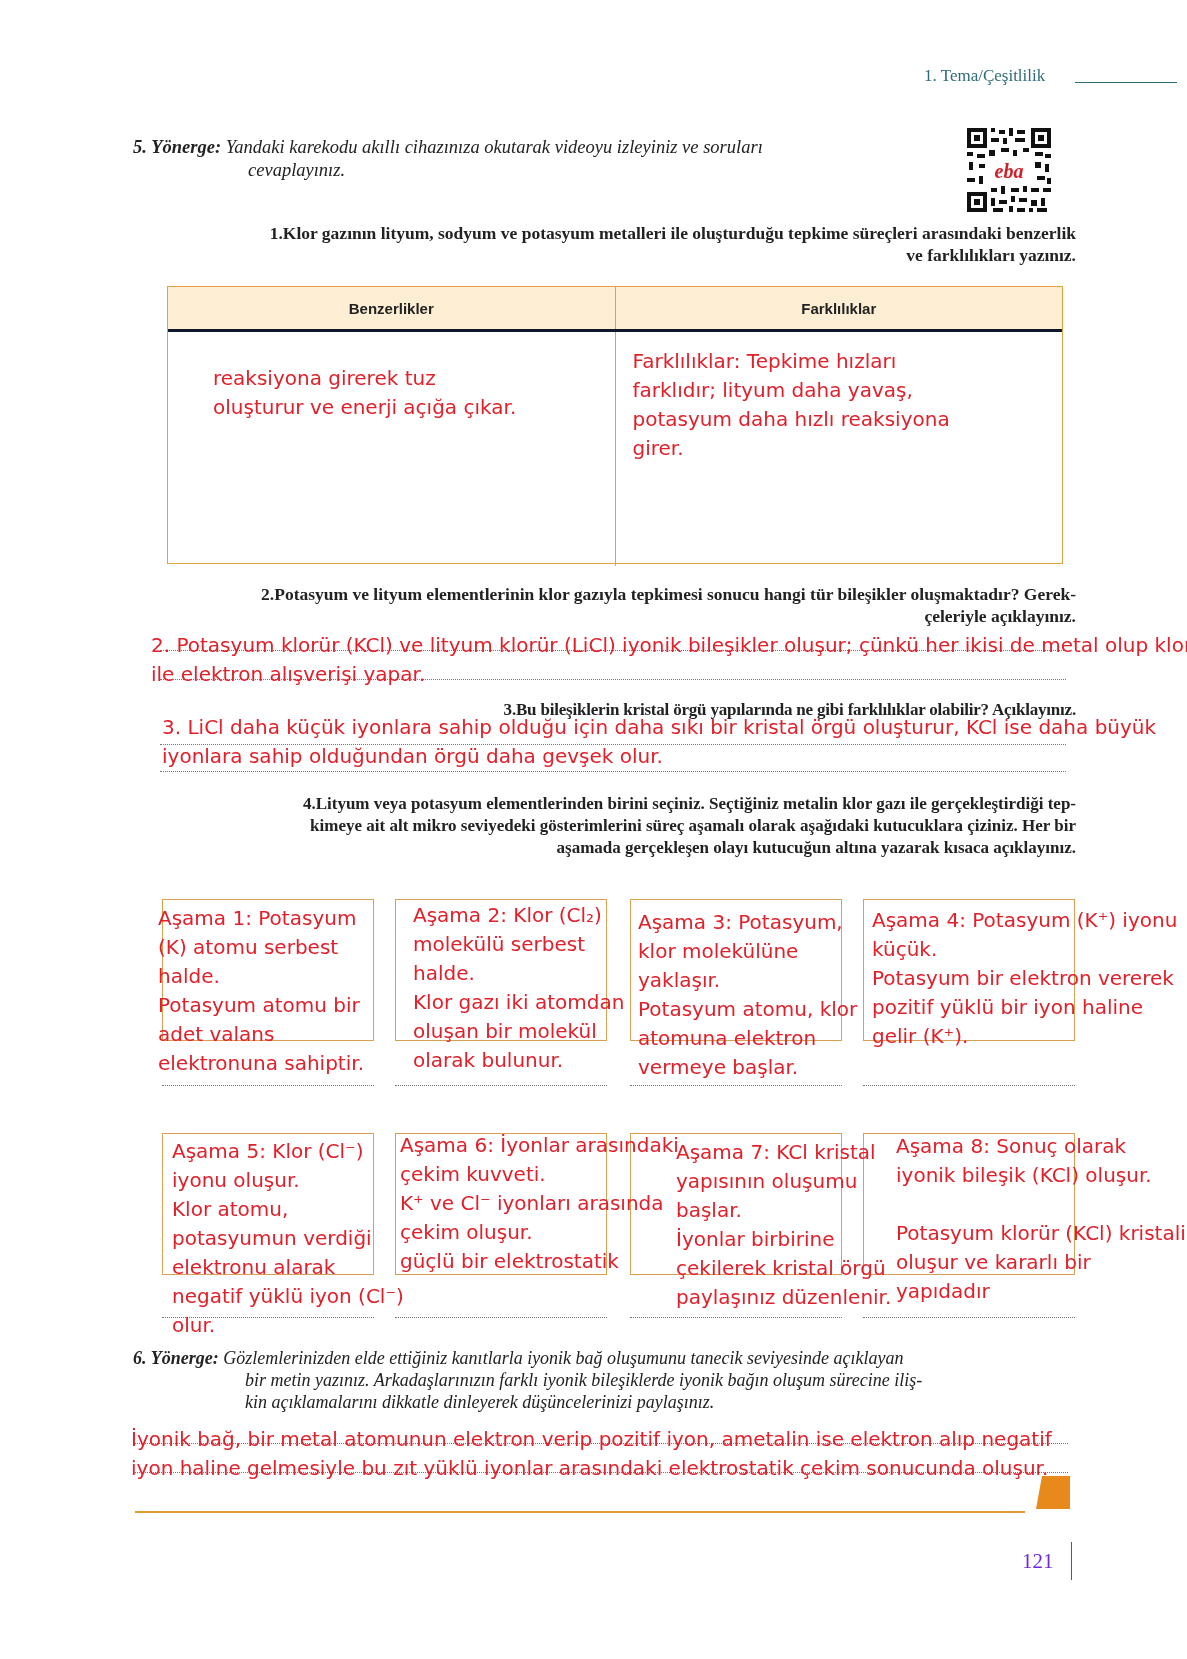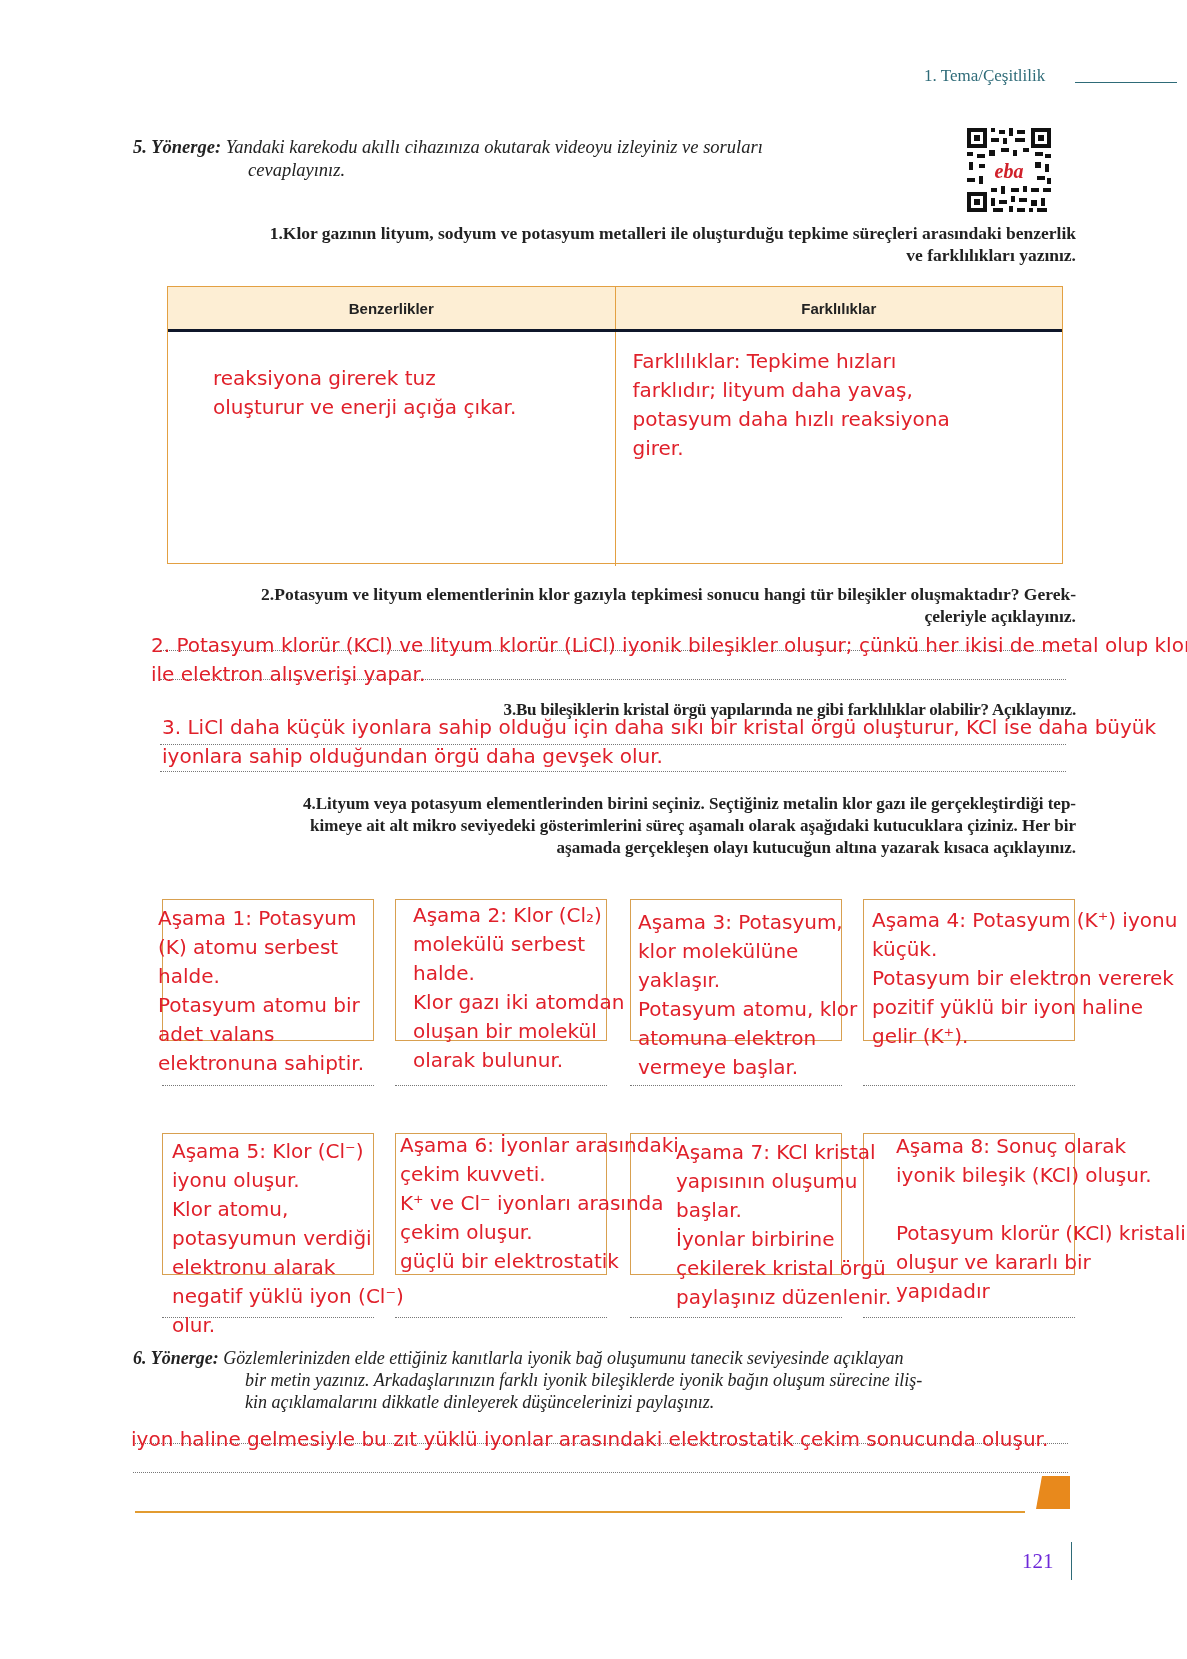--- a/index.html
+++ b/index.html
@@ -263,20 +263,21 @@
     <b>6. Yönerge:</b>
     <span class="body">Gözlemlerinizden elde ettiğiniz kanıtlarla iyonik bağ oluşumunu tanecik seviyesinde açıklayan</span>
   </div>
   <div class="body" style="padding-left:112px;">bir metin yazınız. Arkadaşlarınızın farklı iyonik bileşiklerde iyonik bağın oluşum sürecine iliş-</div>
   <div class="body" style="padding-left:112px;">kin açıklamalarını dikkatle dinleyerek düşüncelerinizi paylaşınız.</div>
 </div>
 
 <div class="abs dots" style="top:1443px; left:133px; width:935px;"></div>
 <div class="abs dots" style="top:1472px; left:133px; width:935px;"></div>
 <div class="abs red answer" style="top:1425px; left:131px;">
+  <div>İyonik bağ, bir metal atomunun elektron verip pozitif iyon, ametalin ise elektron alıp negatif</div>
   <div>iyon haline gelmesiyle bu zıt yüklü iyonlar arasındaki elektrostatik çekim sonucunda oluşur.</div>
 </div>
 
 <div class="abs orange-line" style="width:890px;"></div>
 <div class="abs" style="top:1476px; left:1036px; width:34px; height:33px;">
   <svg width="34" height="33" viewBox="0 0 34 33">
       <polygon points="6,0 34,0 34,33 0,33" fill="#e8891c"></polygon>
     </svg>
 </div>
 <div class="abs page-num serif">121</div>

